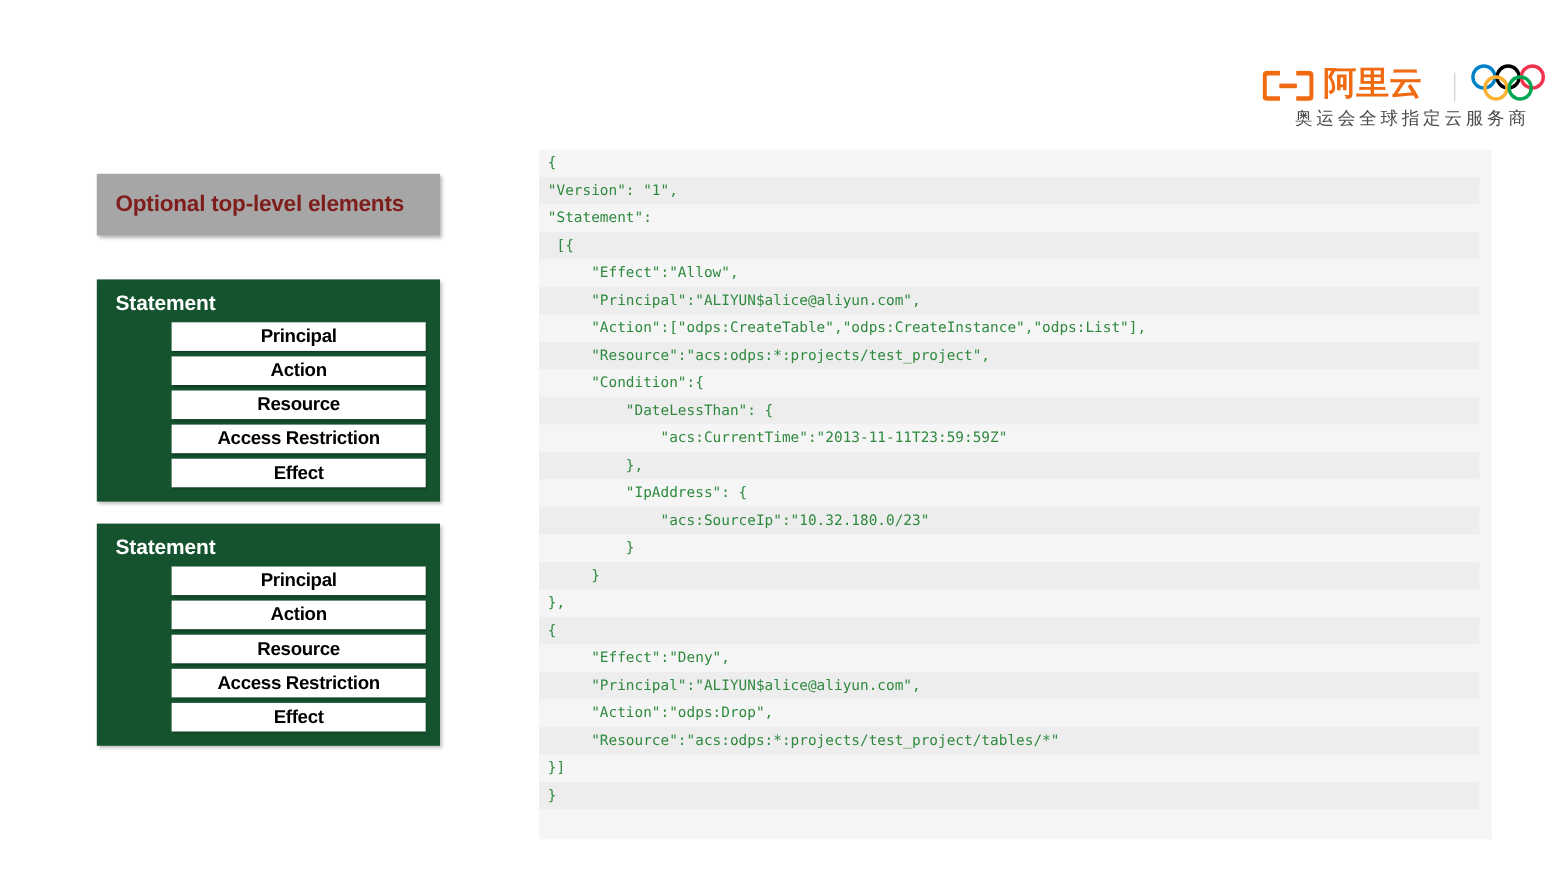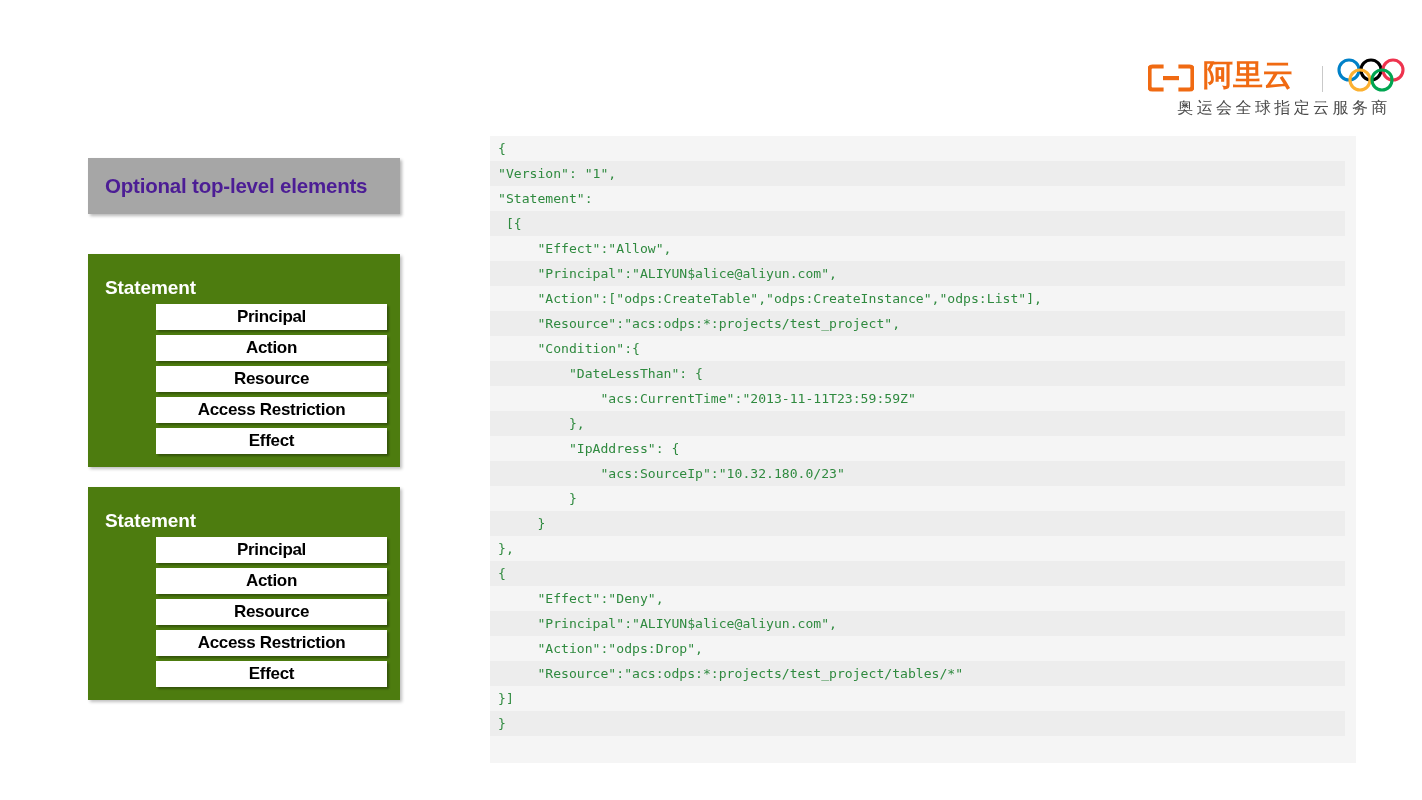--- a/index.html
+++ b/index.html
@@ -65,32 +65,32 @@
     position: relative;
     width: 312px;
     height: 56px;
     background: #a6a6a6;
     display: flex;
     align-items: center;
     padding-left: 17px;
     box-shadow: 2px 2px 3px rgba(0,0,0,0.28);
   }
   .topbox-label {
-    color: #4c1d95;
+    color: #7f1d1d;
     font-size: 20.5px;
     font-weight: bold;
     letter-spacing: -0.2px;
     white-space: nowrap;
   }
 
   .stmt {
     position: relative;
     width: 312px;
-    background: #4d7c0f;
-    padding: 23px 13px 13px 13px;
+    background: #14532d;
+    padding: 12px 13px 13px 13px;
     box-shadow: 2px 2px 3px rgba(0,0,0,0.25);
   }
   #stmt-1 { margin-top: 40px; }
   #stmt-2 { margin-top: 20px; }
 
   .stmt-title {
     color: #ffffff;
     font-size: 19px;
     font-weight: bold;
     padding-left: 4px;

